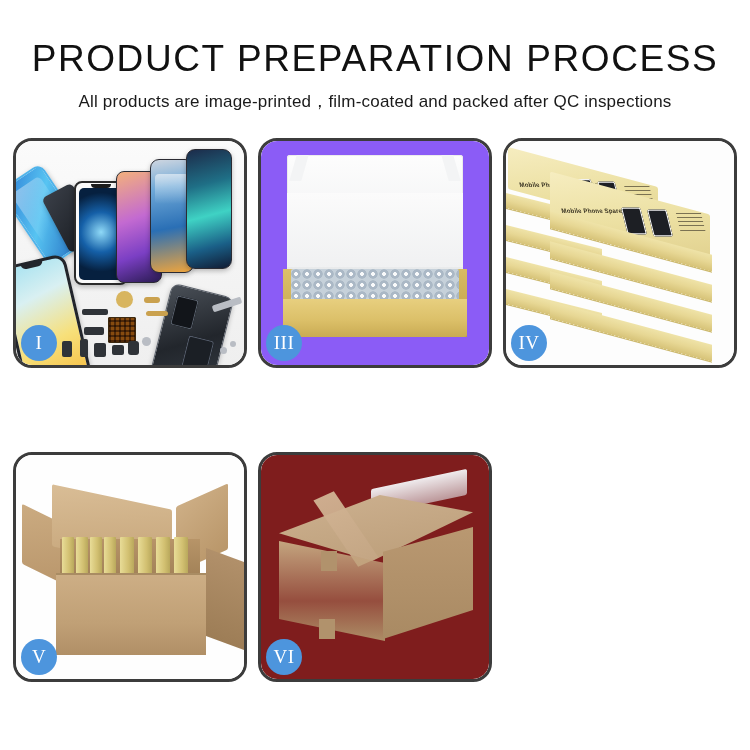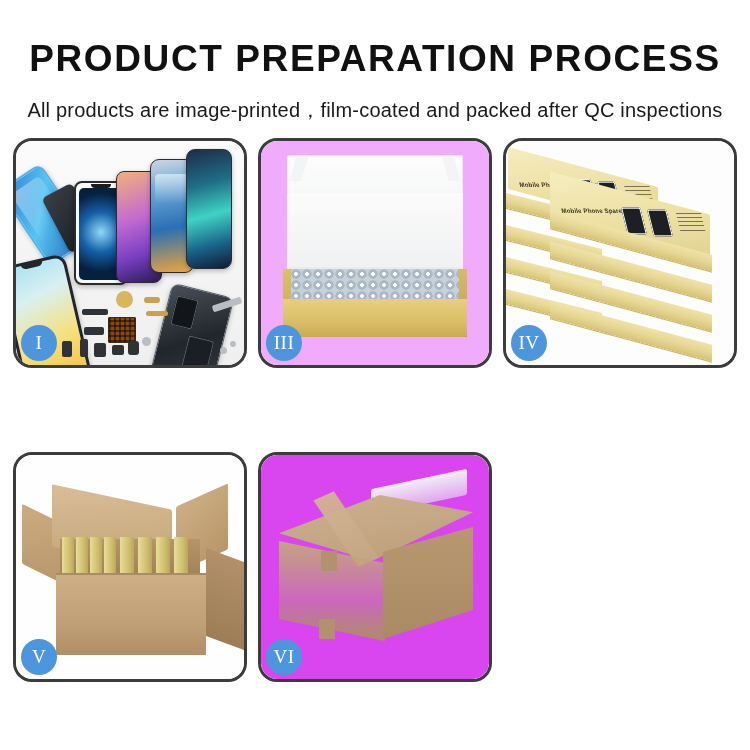--- a/index.html
+++ b/index.html
@@ -10,32 +10,32 @@
     overflow:hidden;
     position:relative;
   }
   .page{width:750px;height:750px;position:relative;}
 
   
   .header{position:absolute;left:0;top:0;width:750px;text-align:center;}
   .title{
     margin:0;padding:0;
     font-size:37px;
-    font-weight:700;
+    font-weight:400;
     letter-spacing:1.6px;
     color:#111111;
     line-height:1;
     padding-top:40px;
     white-space:nowrap;
     font-family:"Liberation Sans", sans-serif;
   }
   .subtitle{
-    margin:7px;padding:0;
+    margin:0;padding:0;
     padding-top:16px;
-    font-size:20px;
+    font-size:17px;
     font-weight:400;
     letter-spacing:.2px;
     color:#1a1a1a;
     line-height:1;
     white-space:nowrap;
     font-family:"Liberation Sans", sans-serif;
   }
 
   
   .grid{
@@ -159,21 +159,21 @@
       radial-gradient(circle at 18px 18px, rgba(255,255,255,.95) 0 2px, rgba(196,208,219,.85) 2.6px 5.4px, rgba(255,255,255,0) 6px);
     background-size:24px 24px,24px 24px;
     background-color:#dfe6ec;
     border-radius:3px;
     opacity:.95;
   }
   .bag-seam{position:absolute;left:6px;right:6px;top:120px;height:2px;
     background:linear-gradient(90deg,rgba(255,255,255,.1),rgba(255,255,255,.85),rgba(255,255,255,.1));}
 
   
-  .p3{background:#f0abfc;}
+  .p3{background:#8b5cf6;}
   .m-lid{
     position:absolute;left:26px;top:14px;width:176px;height:120px;
     background:linear-gradient(180deg,#fdfdfd 0%,#f2f3f4 60%,#e7e9ea 100%);
     border-radius:3px;
     box-shadow:inset 0 0 0 1px #ececec;
   }
   .m-lid:before{content:"";position:absolute;left:6px;top:0;width:12px;height:26px;
     background:#f3f4f5;transform:skewX(-16deg);}
   .m-lid:after{content:"";position:absolute;right:6px;top:0;width:12px;height:26px;
     background:#f3f4f5;transform:skewX(16deg);}
@@ -235,21 +235,21 @@
   .c5-bar{position:absolute;top:0;height:48px;width:12px;
     background:linear-gradient(90deg,#e8dc97,#d2c071 60%,#b9a85c);
     border-radius:1px;}
   .c5-body{position:absolute;left:40px;top:120px;width:150px;height:80px;
     background:linear-gradient(180deg,#cdae85 0%,#c0a076 60%,#b08f66 100%);}
   .c5-right{position:absolute;left:190px;top:100px;width:38px;height:88px;
     background:linear-gradient(180deg,#b1906a,#9d7d56);transform:skewY(20deg);}
   .c5-edge{position:absolute;left:40px;top:118px;width:150px;height:3px;background:#a98c63;}
 
   
-  .p6{background:#d946ef;}
+  .p6{background:#7f1d1d;}
   .c6-lid{position:absolute;left:18px;top:40px;width:194px;height:66px;
     background:linear-gradient(170deg,#cdb190,#bb9d78);
     clip-path:polygon(0% 58%, 52% 0%, 100% 26%, 48% 100%);}
   .c6-tape{position:absolute;left:74px;top:34px;width:22px;height:80px;
     background:linear-gradient(180deg,rgba(210,180,148,.95),rgba(196,166,132,.95));
     transform:rotate(-34deg) skewY(10deg);}
   .c6-frontL{position:absolute;left:18px;top:86px;width:106px;height:100px;
     background:linear-gradient(180deg,#c4a57f 0%,#b9997165 60%,#ad8d66 100%);
     clip-path:polygon(0% 0%, 100% 22%, 100% 100%, 0% 78%);}
   .c6-frontR{position:absolute;left:122px;top:72px;width:90px;height:112px;

